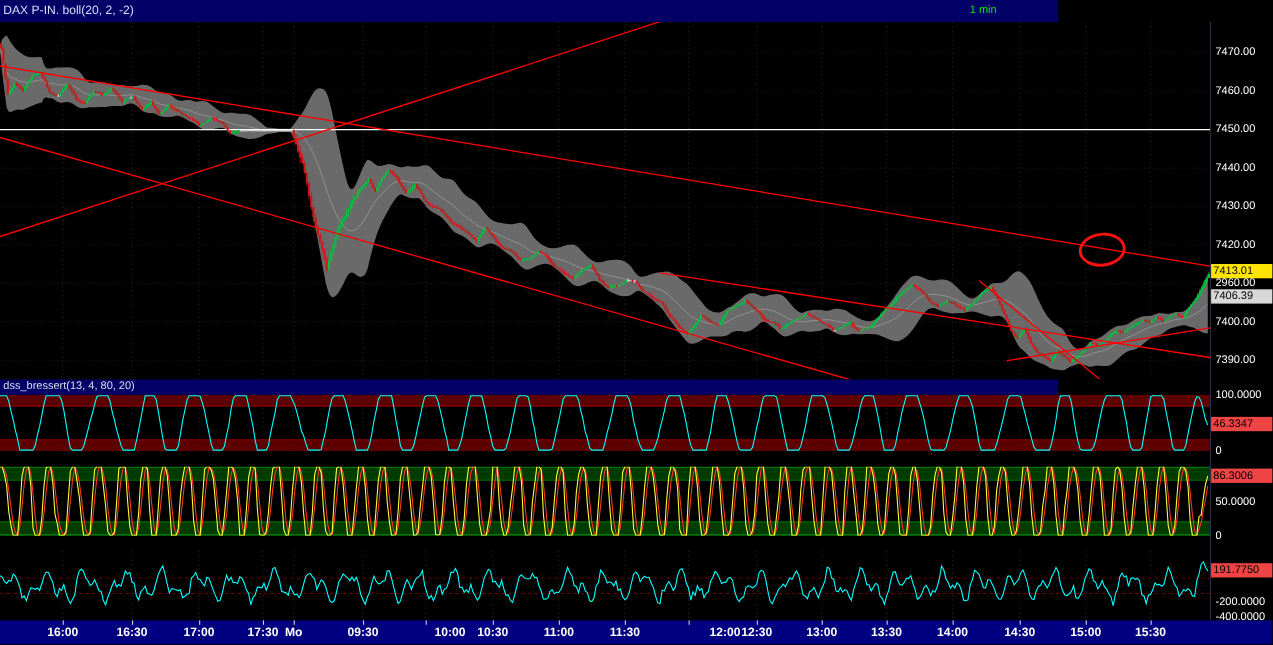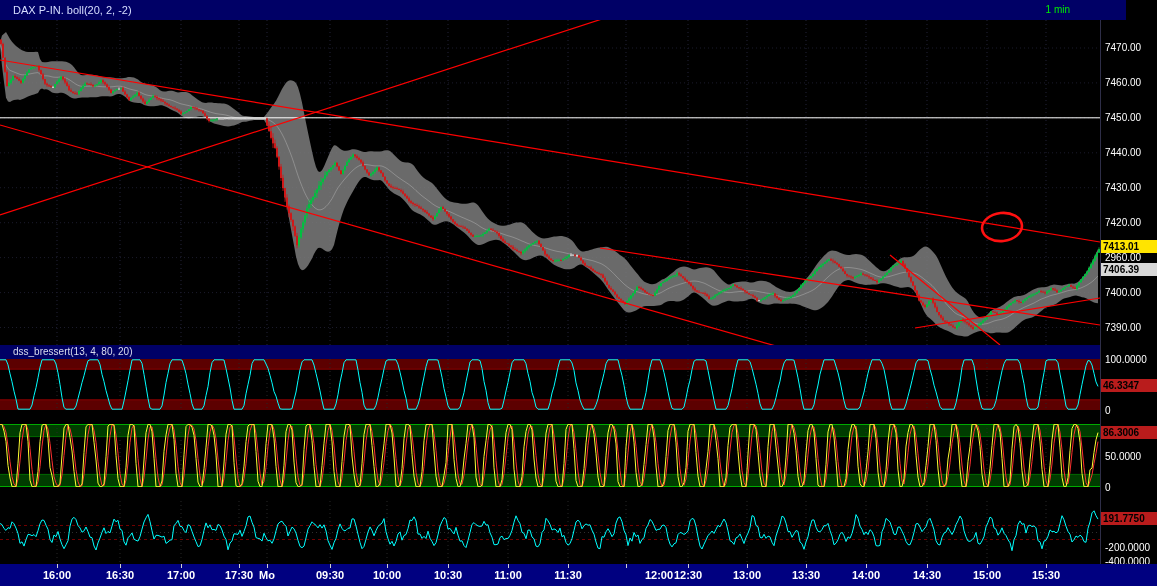--- a/index.html
+++ b/index.html
@@ -1,31 +1,31 @@
 <!DOCTYPE html>
 <html><head>
 <meta charset="utf-8">
 <style>
   *{margin:0;padding:0;box-sizing:border-box}
   html,body{background:#000}
   #app{position:relative;width:1157px;height:586px;background:#000;overflow:hidden;
        font-family:"Liberation Sans",sans-serif;}
-  .hdr{position:absolute;left:0;width:1126px;height:14px;background:#000066;color:#d9dcee;
-       font-size:10px;line-height:14px;padding-left:13px;white-space:nowrap;}
+  .hdr{position:absolute;left:0;width:962px;height:14px;background:#000066;color:#d9dcee;
+       font-size:10px;line-height:14px;padding-left:3px;white-space:nowrap;}
   .main-hdr{height:20px;line-height:20px;font-size:11px;color:#d6deff;}
   #tf{position:absolute;right:56px;top:0;color:#00ee00;font-size:10px;}
   .plot{position:absolute;left:0;width:1100px;background:#000;overflow:hidden;}
   #axis-col{position:absolute;left:1100px;top:20px;width:57px;height:544px;background:#000;
             border-left:1px solid #2e2e48;}
   .ax-label{position:absolute;left:4px;color:#ffffff;font-size:10px;line-height:11px;white-space:nowrap;}
-  .badge{position:absolute;left:0;width:56px;font-size:10px;font-weight:bold;color:#000;
+  .badge{position:absolute;left:0;width:56px;font-size:10px;font-weight:normal;color:#000;
          padding:0 2px;line-height:13px;white-space:nowrap;}
   .badge.yellow{background:#ffe400;}
   .badge.grey{background:#d8d8d8;}
-  .badge.cyan{background:#b91c1c;}
+  .badge.cyan{background:#ef4444;}
   #time-axis{position:absolute;left:0;top:564px;width:1157px;height:22px;background:#000080;}
   .t-label{position:absolute;top:5px;transform:translateX(-50%);color:#ffffff;font-size:11px;font-weight:bold;white-space:nowrap;}
   .t-tick{position:absolute;top:0;width:1px;height:4px;background:#d0d0d0;}
 </style>
 </head>
 <body>
 
 <div id="app">
 
   <div class="hdr main-hdr">
@@ -1294,21 +1294,21 @@
       <div class="t-label" style="left: 120px;">16:30</div>
       <div class="t-tick" style="left: 181px;"></div>
       <div class="t-label" style="left: 181px;">17:00</div>
       <div class="t-tick" style="left: 239px;"></div>
       <div class="t-label" style="left: 239px;">17:30</div>
       <div class="t-tick" style="left: 267px;"></div>
       <div class="t-label" style="left: 267px;">Mo</div>
       <div class="t-tick" style="left: 330px;"></div>
       <div class="t-label" style="left: 330px;">09:30</div>
       <div class="t-tick" style="left: 387px;"></div>
-      <div class="t-label" style="left: 387px;">10:00</div>
+      <div class="t-label" style="left: 409px;">10:00</div>
       <div class="t-tick" style="left: 448px;"></div>
       <div class="t-label" style="left: 448px;">10:30</div>
       <div class="t-tick" style="left: 508px;"></div>
       <div class="t-label" style="left: 508px;">11:00</div>
       <div class="t-tick" style="left: 568px;"></div>
       <div class="t-label" style="left: 568px;">11:30</div>
       <div class="t-tick" style="left: 626px;"></div>
       <div class="t-label" style="left: 659px;">12:00</div>
       <div class="t-tick" style="left: 688px;"></div>
       <div class="t-label" style="left: 688px;">12:30</div>

